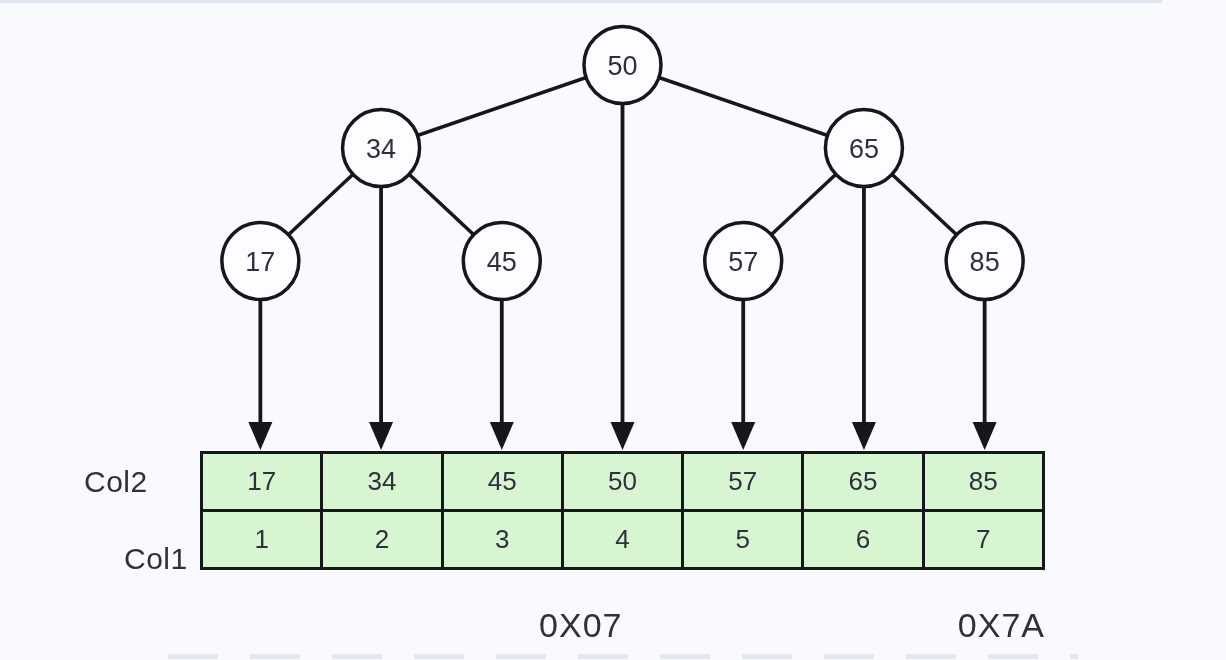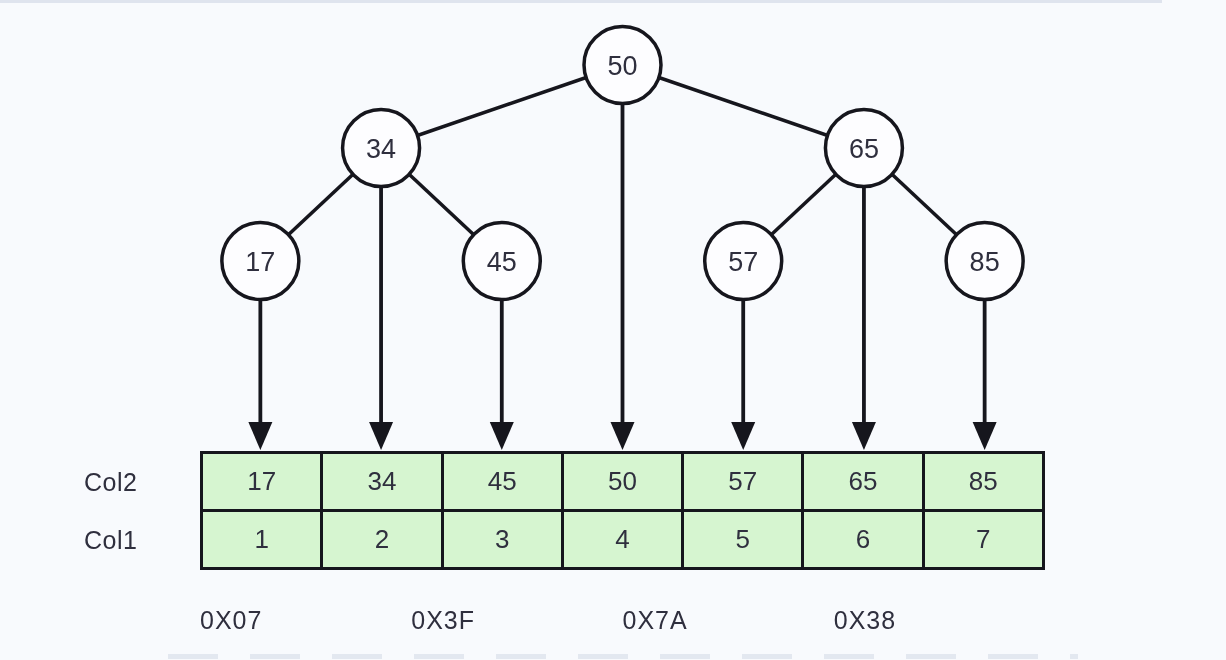--- a/index.html
+++ b/index.html
@@ -7,41 +7,41 @@
     position:relative; width:1162px; height:660px;
     background:#f8fafd;
     border-top:3px solid #dfe4ee;
     box-sizing:border-box;
     overflow:hidden;
     font-family:"Liberation Sans", sans-serif;
   }
   #tree-svg { position:absolute; left:0; top:0; width:1226px; height:660px; }
 
   .row-label {
-    position:absolute; left:84px; font-size:25px; color:#2f2f3e;
+    position:absolute; left:84px; font-size:30px; color:#2f2f3e;
     line-height:28px; letter-spacing:0.5px;
   }
   .row-label.r0 { top:465px; }
-  .row-label.r1 { top:523px; }
+  .row-label.r1 { top:542px;margin-left:40px; }
 
   .array-table {
     position:absolute; left:200px; top:448px; width:845px; height:119px;
     border:3px solid #16161d; box-sizing:border-box;
     display:flex; flex-direction:column;
   }
   .t-row { flex:1; display:flex; min-height:0; }
   .t-row.first { border-bottom:3px solid #16161d; }
   .t-cell {
     flex:1; background:#d6f5d0; display:flex; align-items:center; justify-content:center;
     font-size:26px; color:#2f2f3e; border-right:3px solid #16161d; min-width:0;
   }
   .t-cell.last { border-right:none; }
 
   .hex-row { position:absolute; left:200px; top:603px; width:845px; display:flex; }
-  .hex-cell { flex:1; text-align:left; font-size:25px; color:#2f2f3e; letter-spacing:1px; }
+  .hex-cell { flex:1; text-align:right; font-size:34px; color:#2f2f3e; letter-spacing:1px; }
 
   .watermark-dashes {
     position:absolute; left:168px; top:651px; width:910px; height:5px;
     background:repeating-linear-gradient(90deg,#e3e8f0 0px,#e3e8f0 50px,transparent 50px,transparent 82px);
   }
 </style>
 </head>
 <body>
 
 <div class="canvas">
@@ -101,19 +101,17 @@
         <div class="t-cell">3</div>
         <div class="t-cell">4</div>
         <div class="t-cell">5</div>
         <div class="t-cell">6</div>
         <div class="t-cell last">7</div>
       </div>
     </div>
 
   <div class="hex-row" id="hex-row">
       <div class="hex-cell">0X07</div>
-      <div class="hex-cell">0X3F</div>
       <div class="hex-cell">0X7A</div>
-      <div class="hex-cell">0X38</div>
     </div>
 
   <div class="watermark-dashes"></div>
 </div>
 
 </body></html>

